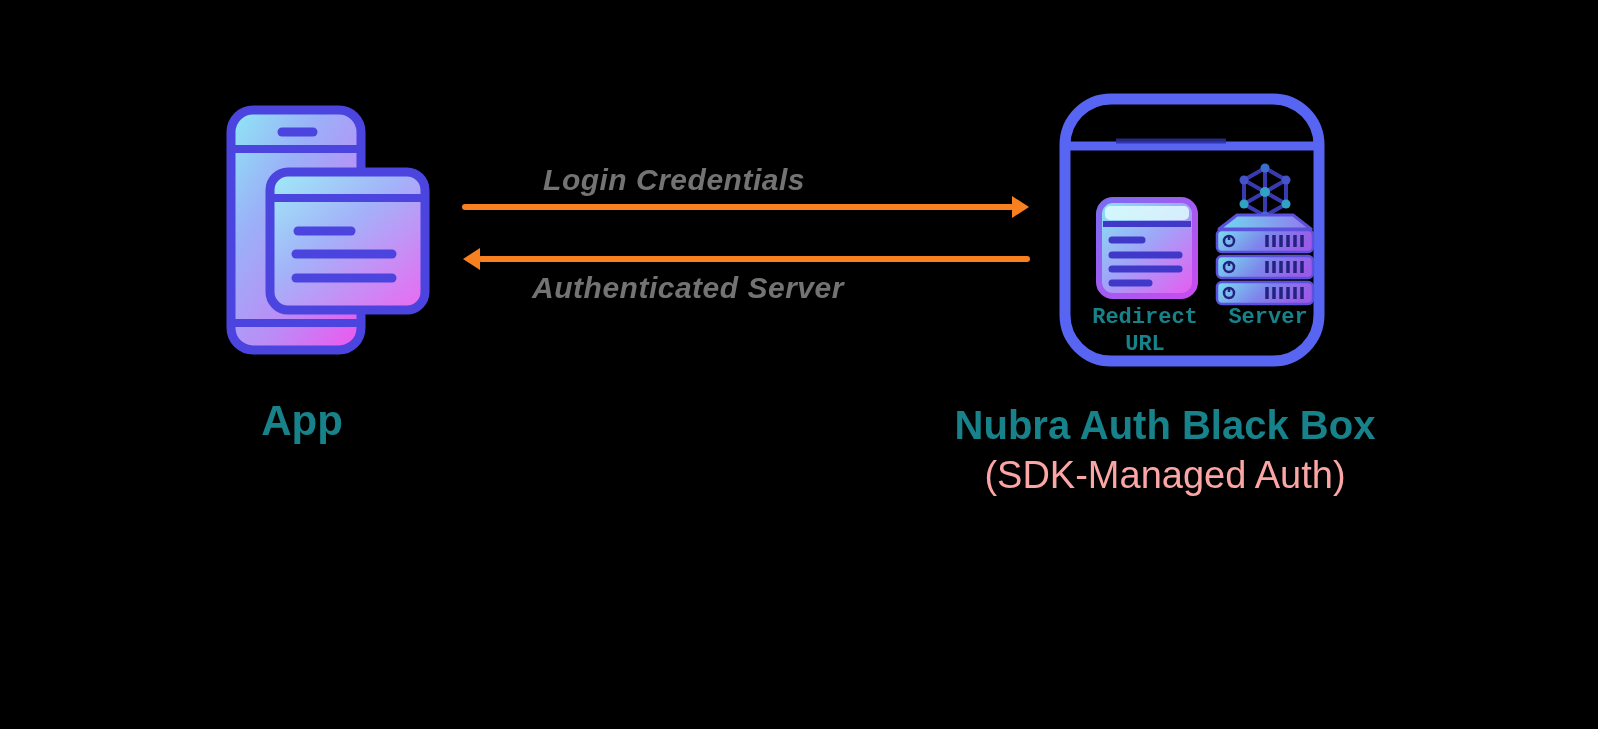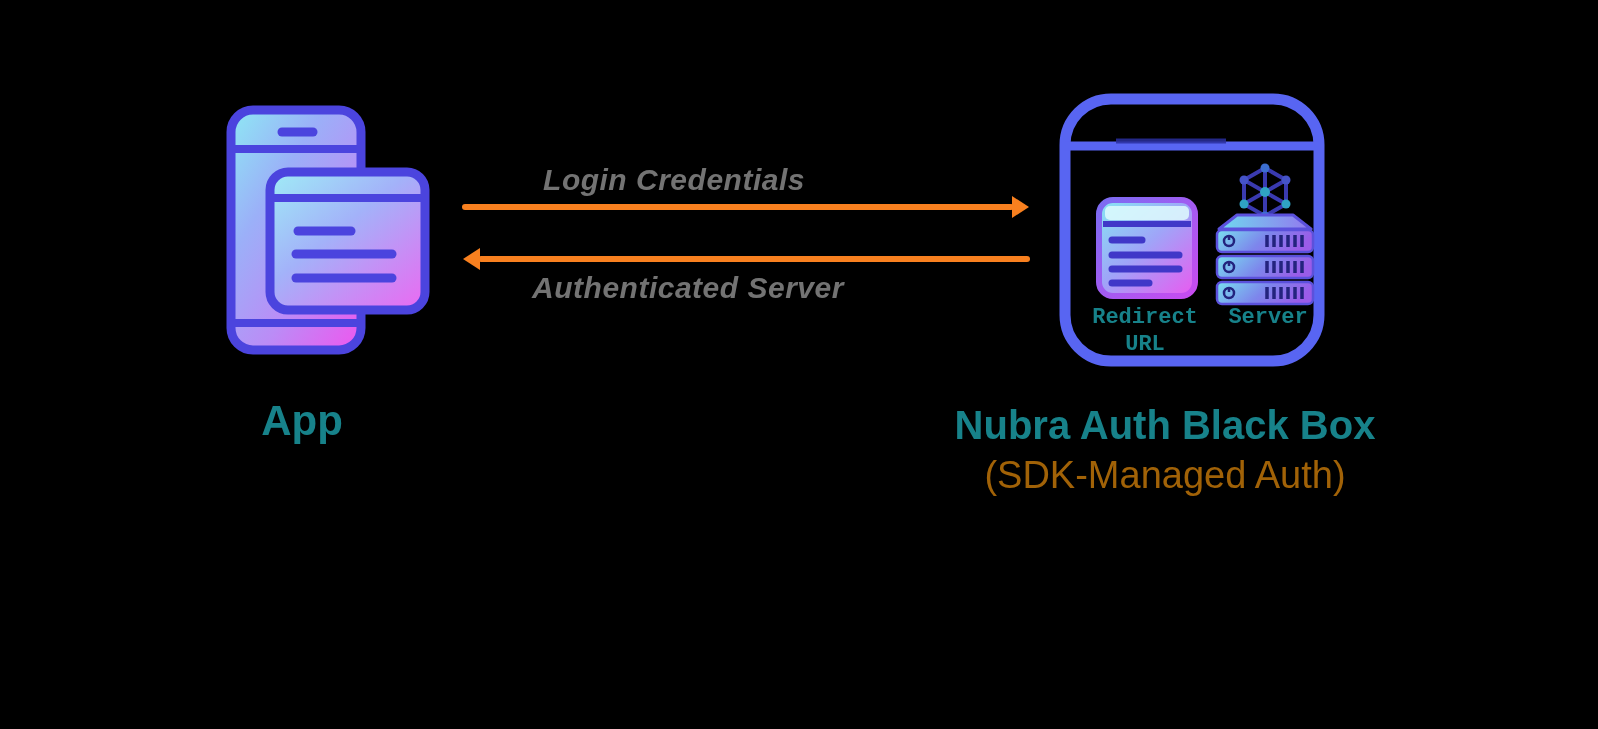--- a/index.html
+++ b/index.html
@@ -23,21 +23,21 @@
   
   .flow-label{position:absolute;color:#737373;font-size:30px;font-style:italic;
       font-weight:600;text-align:center;letter-spacing:.5px;}
   #flow-label-top{left:459px;top:163px;width:430px;}
   #flow-label-bottom{left:468px;top:271px;width:440px;}
 
   .node-title{position:absolute;color:#17828A;font-weight:bold;text-align:center;}
   #app-title{left:222px;top:397px;width:160px;font-size:42px;}
   #box-title{left:915px;top:394px;width:500px;font-size:40px;line-height:46px;margin-top:8px;}
   #box-subtitle{left:915px;top:452px;width:500px;font-size:38px;line-height:46px;
-      color:#a16207;font-weight:normal;text-align:center;position:absolute;}
+      color:#fca5a5;font-weight:normal;text-align:center;position:absolute;}
 
   .component-label{position:absolute;color:#17828A;font-size:22px;font-weight:bold;
       text-align:center;line-height:27px;font-family:Liberation Mono, monospace;}
   #redirect-label{left:1087px;top:304px;width:116px;}
   #server-label{left:1218px;top:304px;width:100px;}
 
   
   #app-icon{left:223px;top:101px;}
   #blackbox-outline{left:1056px;top:90px;}
   #redirect-icon{left:1095px;top:196px;}

